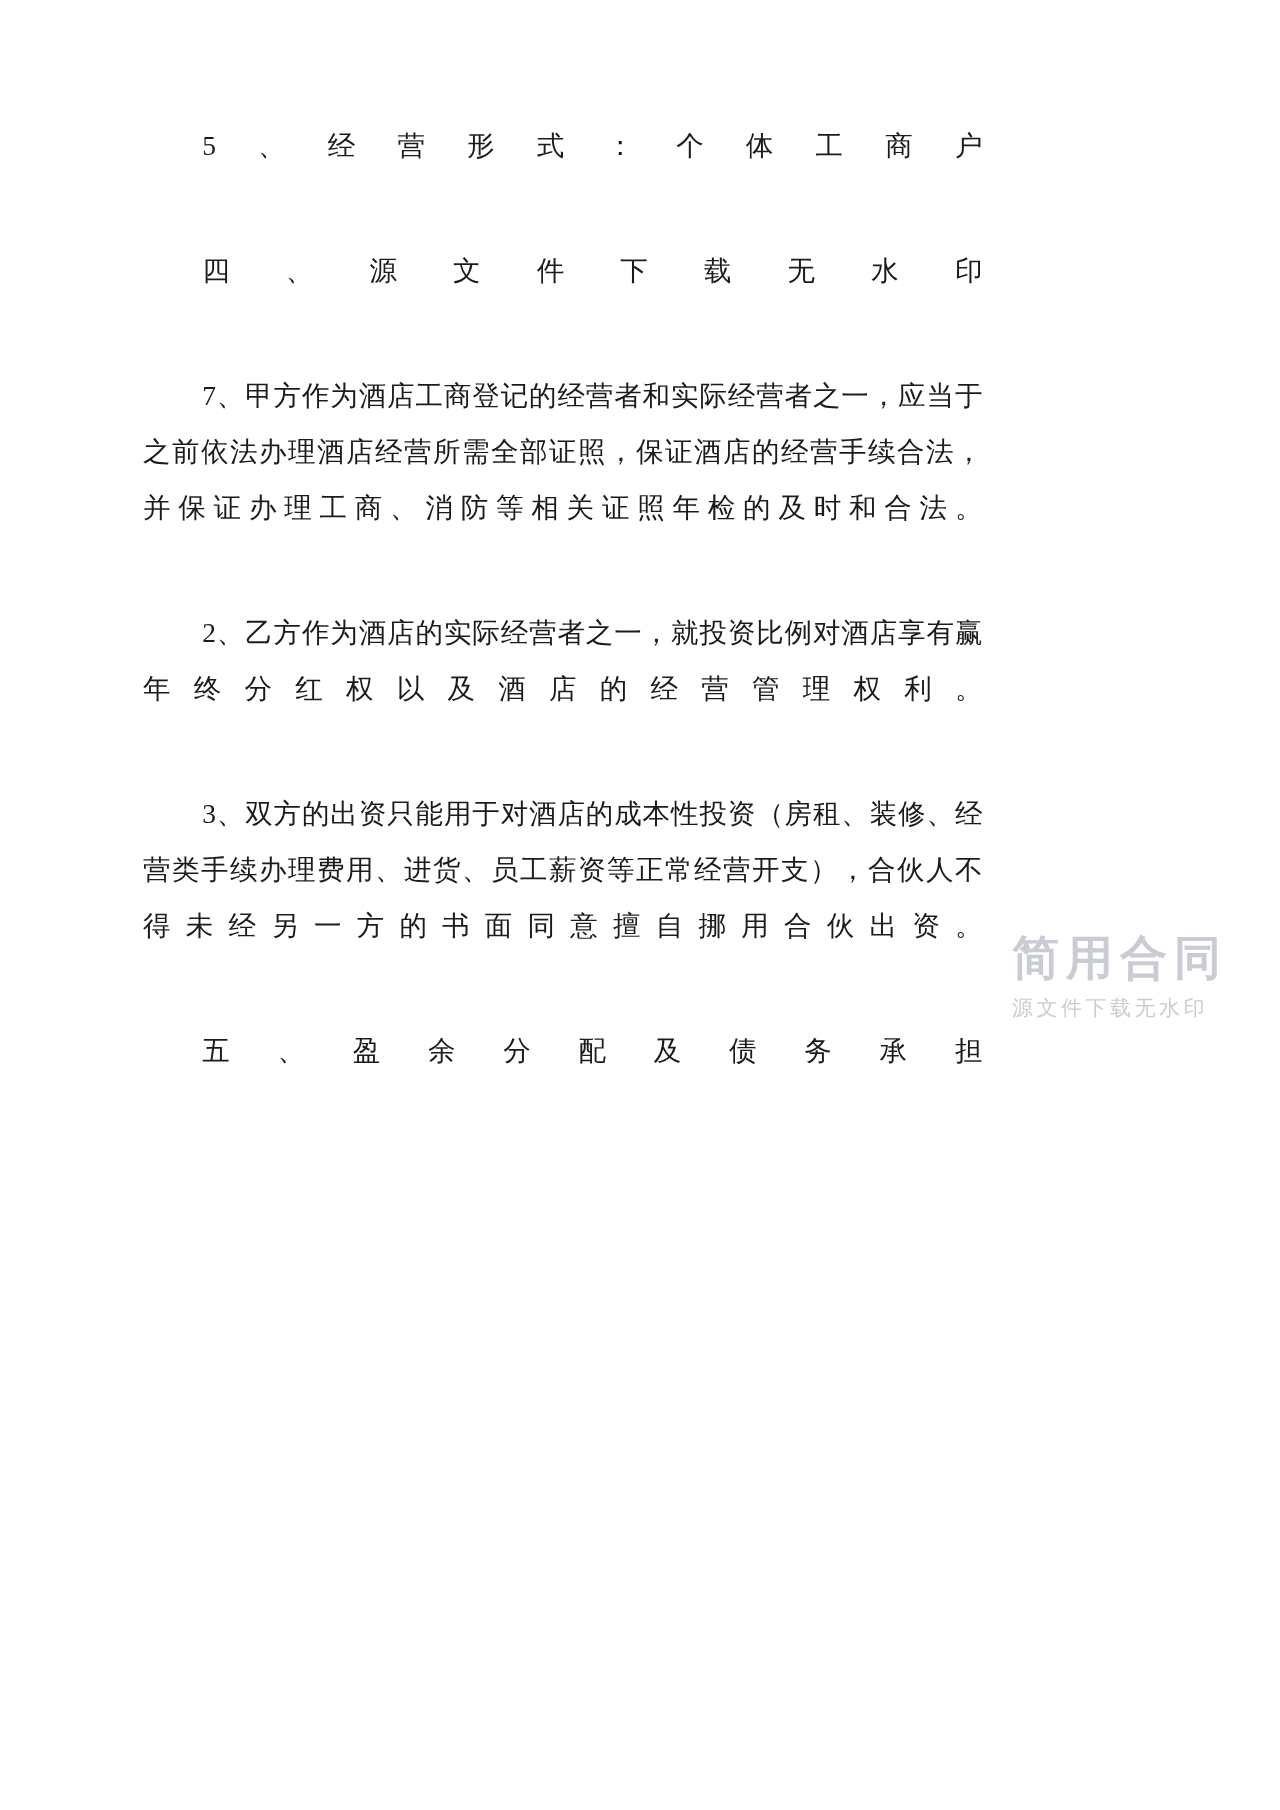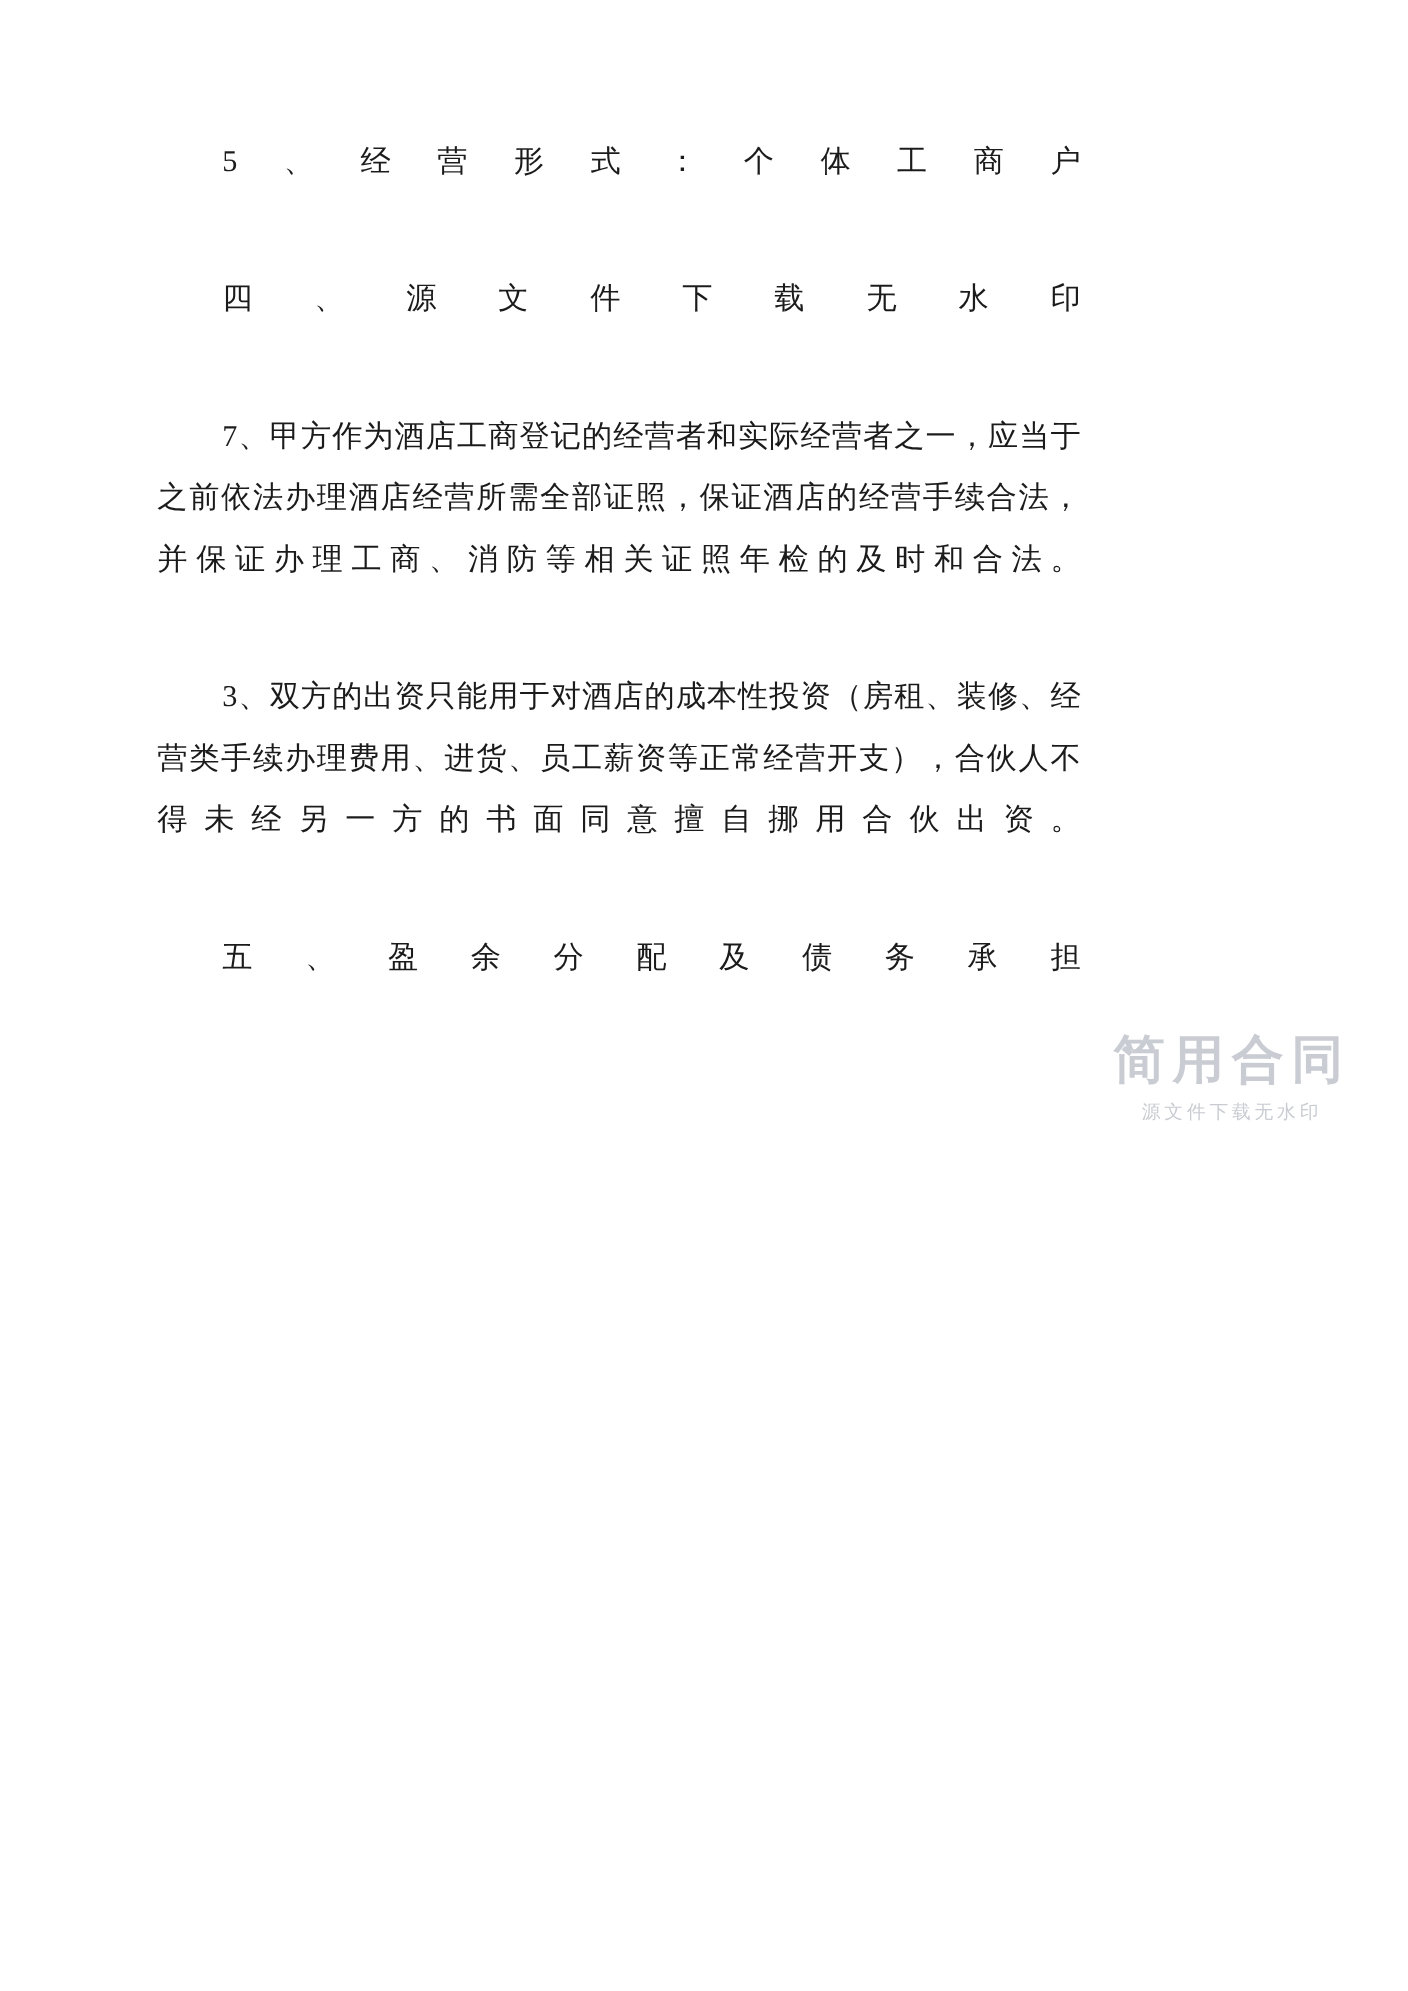--- a/index.html
+++ b/index.html
@@ -64,57 +64,58 @@
     content: "";
     display: inline-block;
     width: 100%;
   }
 
   
   .watermark {
     position: absolute;
     right: 52px;
     bottom: 275px;
-    text-align: center;
+    text-align: left;
     user-select: none;
     pointer-events: none;
     margin-left: 36px;
   }
   .watermark-main {
     font-family: "Liberation Sans", "DejaVu Sans", sans-serif;
     font-size: 47px;
     font-weight: 700;
     letter-spacing: 7px;
     color: #c9ccd2;
     line-height: 1.15;
     white-space: nowrap;
   }
   .watermark-sub {
     font-family: "Liberation Sans", "DejaVu Sans", sans-serif;
-    font-size: 17px;
+    font-size: 21px;
     font-weight: 400;
     letter-spacing: 3.5px;
     color: #c9ccd2;
     margin-top: 9px;
     white-space: nowrap;
   }
 </style>
 </head>
 <body>
 
 <div class="page">
 
   <div class="doc-body">
 
     <p class="para indent">5、经营形式：个体工商户</p>
 
     <p class="para heading">四、源文件下载无水印</p>
 
     <p class="para indent">7、甲方作为酒店工商登记的经营者和实际经营者之一，应当于之前依法办理酒店经营所需全部证照，保证酒店的经营手续合法，并保证办理工商、消防等相关证照年检的及时和合法。</p>
 
+    <p class="para indent">2、乙方作为酒店的实际经营者之一，就投资比例对酒店享有赢年终分红权以及酒店的经营管理权利。</p>
 
     <p class="para indent">3、双方的出资只能用于对酒店的成本性投资（房租、装修、经营类手续办理费用、进货、员工薪资等正常经营开支），合伙人不得未经另一方的书面同意擅自挪用合伙出资。</p>
 
 
 
     <p class="para heading">五、盈余分配及债务承担</p>
 
   </div>
 
   <div class="watermark">

